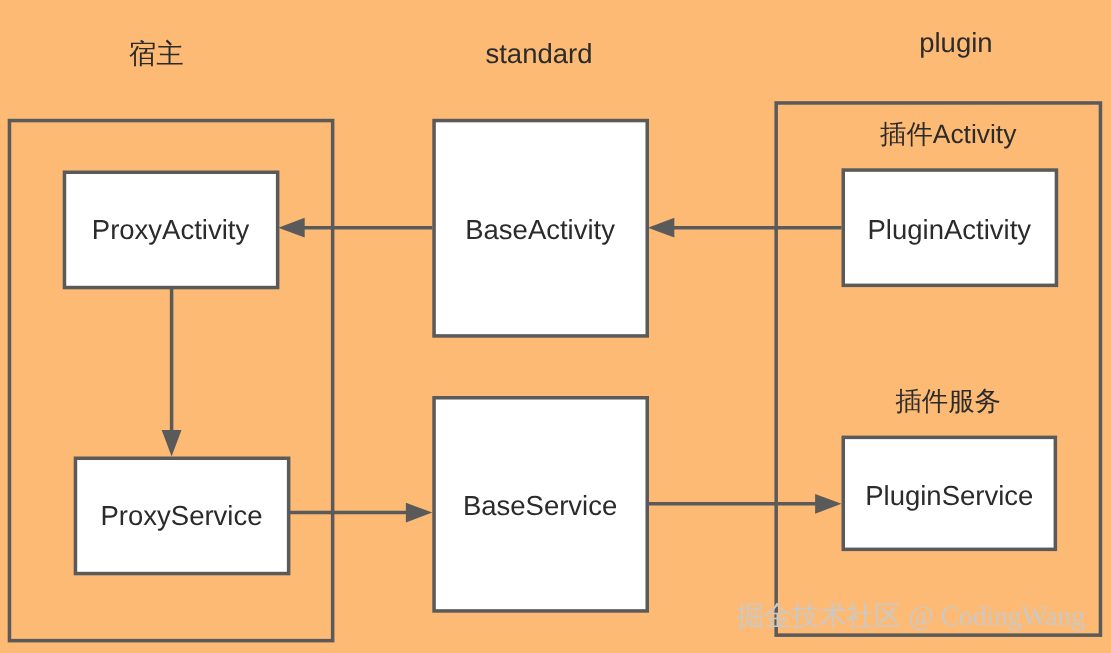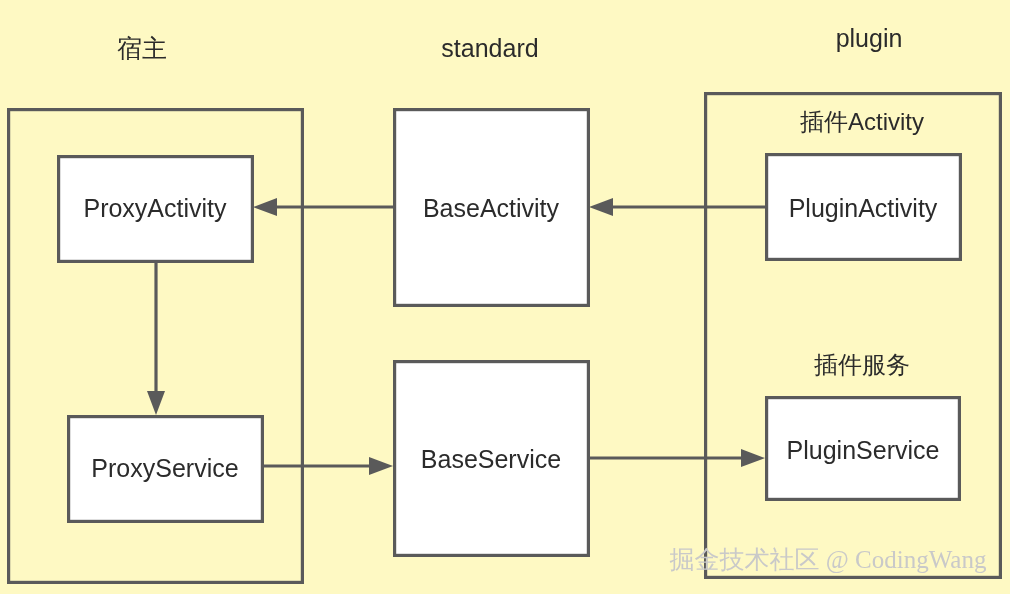--- a/index.html
+++ b/index.html
@@ -11,21 +11,21 @@
   body {
     width: 1010px;
     height: 594px;
     font-family: "Liberation Sans", "DejaVu Sans", sans-serif;
     overflow: hidden;
   }
   #diagram-root {
     position: relative;
     width: 1010px;
     height: 594px;
-    background: #fef9c3;
+    background: #fdba74;
   }
   svg.diagram {
     position: absolute;
     top: 0;
     left: 0;
     width: 1010px;
     height: 594px;
     display: block;
   }
   .group-box {

